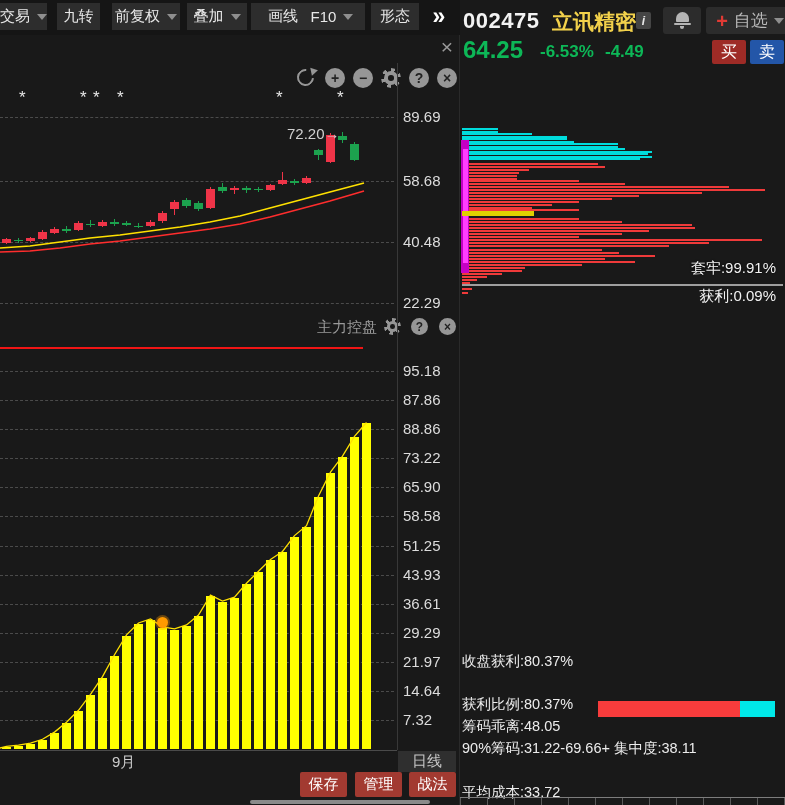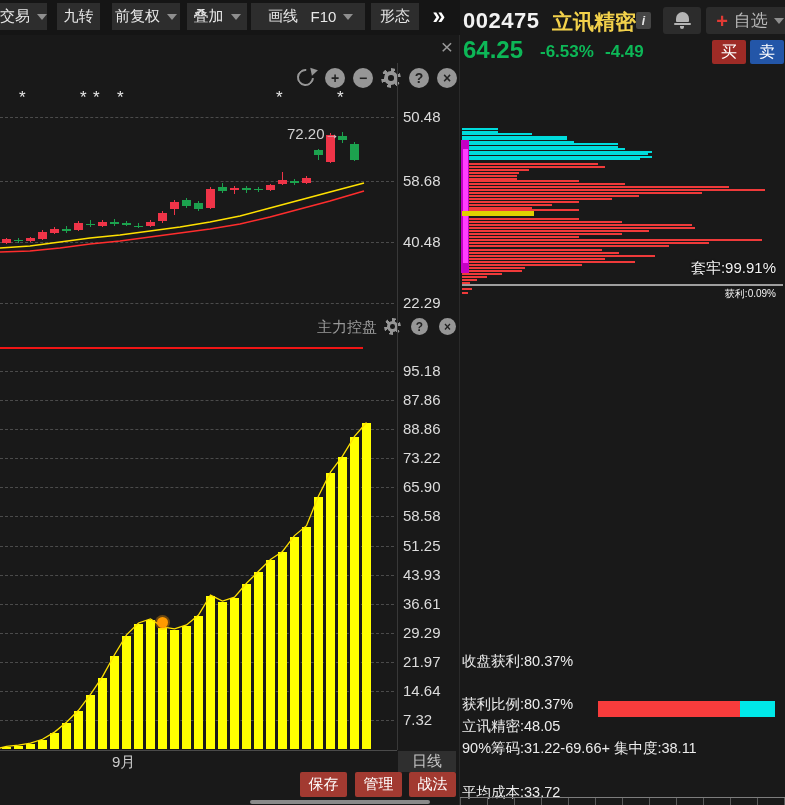--- a/index.html
+++ b/index.html
@@ -45,21 +45,21 @@
       justify-content:center;font-weight:bold;position:absolute;}
   .gear-outer{position:absolute;border-radius:50%;background:repeating-conic-gradient(#969696 0 26deg,transparent 26deg 60deg);}
   .gear-inner{position:absolute;border-radius:50%;background:#969696;}
   .gear-hole{position:absolute;border-radius:50%;background:#191919;}
   .redo-ring{position:absolute;border:2.5px solid #969696;border-radius:50%;border-top-color:transparent;transform:rotate(50deg);}
   .redo-head{position:absolute;width:0;height:0;border-left:7px solid #969696;border-top:4px solid transparent;border-bottom:4px solid transparent;transform:rotate(-12deg);}
   .star{position:absolute;color:#e8e8e8;font-size:17px;}
   #kline-ann{position:absolute;font-size:15px;color:#cfcfcf;}
   #ctrl-title{position:absolute;left:317px;top:318px;font-size:15px;color:#9a9a9a;}
   #chip-trapped{position:absolute;right:9px;top:259px;font-size:15px;color:#f2f2f2;text-shadow:0 0 2px #000;}
-  #chip-profit{position:absolute;right:9px;top:287px;font-size:10px;color:#f2f2f2;}
+  #chip-profit{position:absolute;right:9px;top:287px;font-size:15px;color:#f2f2f2;}
   #month-label{position:absolute;left:112px;top:753px;font-size:15px;color:#cccccc;}
   #period-tile{position:absolute;left:398px;top:751px;width:58px;height:21px;background:#2f2f2f;color:#c6c6c6;
       font-size:15px;display:flex;align-items:center;justify-content:center;}
   .footer-btn{position:absolute;top:772px;width:47px;height:25px;background:#a23a31;color:#fff;font-size:15px;
       border-radius:2px;display:flex;align-items:center;justify-content:center;}
   #scrollbar{position:absolute;left:250px;top:800px;width:180px;height:4px;background:#8a8a8a;border-radius:2px;}
   .stat-line{position:absolute;left:462px;height:21px;font-size:14.5px;color:#ececec;white-space:pre;}
   #profit-bar{position:absolute;left:598px;top:701px;width:177px;height:16px;display:flex;}
   #profit-bar .red{background:#f83c3c;height:100%;}
   #profit-bar .cyan{background:#00e8e8;height:100%;}
@@ -137,21 +137,21 @@
       <div class=" icon-circle" style="position: absolute; left: 409px; top: 68px; width: 20px; height: 20px; font-size: 14px;">?</div>
       <div class=" icon-circle" style="position: absolute; left: 437px; top: 68px; width: 20px; height: 20px; font-size: 14px;">×</div>
       <div style="position: absolute; left: 384px; top: 318px; width: 17px; height: 17px;">
         <div class="gear-outer" style="left: 0px; top: 0px; width: 17px; height: 17px;"></div>
         <div class="gear-inner" style="left: 2.55px; top: 2.55px; width: 11.9px; height: 11.9px;"></div>
         <div class="gear-hole" style="left: 6.12px; top: 6.12px; width: 4.76px; height: 4.76px;"></div>
       </div>
       <div class=" icon-circle" style="position: absolute; left: 411px; top: 318px; width: 17px; height: 17px; font-size: 11.9px;">?</div>
       <div class=" icon-circle" style="position: absolute; left: 439px; top: 318px; width: 17px; height: 17px; font-size: 11.9px;">×</div>
       <div class=" dashline" style="position: absolute; left: 0px; top: 117px; width: 394px;"></div>
-      <div class=" ylabel" style="position: absolute; left: 403px; top: 108px;">50.48</div>
+      <div class=" ylabel" style="position: absolute; left: 403px; top: 108px;">89.69</div>
       <div class=" dashline" style="position: absolute; left: 0px; top: 181px; width: 394px;"></div>
       <div class=" ylabel" style="position: absolute; left: 403px; top: 172px;">58.68</div>
       <div class=" dashline" style="position: absolute; left: 0px; top: 242px; width: 394px;"></div>
       <div class=" ylabel" style="position: absolute; left: 403px; top: 233px;">40.48</div>
       <div class=" dashline" style="position: absolute; left: 0px; top: 303px; width: 394px;"></div>
       <div class=" ylabel" style="position: absolute; left: 403px; top: 294px;">22.29</div>
       <div class=" star" style="position: absolute; left: 19px; top: 88px;">*</div>
       <div class=" star" style="position: absolute; left: 80px; top: 88px;">*</div>
       <div class=" star" style="position: absolute; left: 93px; top: 88px;">*</div>
       <div class=" star" style="position: absolute; left: 117px; top: 88px;">*</div>
@@ -334,21 +334,21 @@
       <div class=" ctrlbar" style="position: absolute; left: 362px; top: 423.46px; width: 9px; height: 325.54px;"></div>
       <svg width="397" height="412" viewBox="0 340 397 412" style="left: 0px; top: 340px;">
         <polyline points="0,748 6.5,746.412 18.5,745.221 30.5,743.236 42.5,739.266 54.5,732.12 66.5,722.195 78.5,710.285 90.5,694.405 102.5,676.54 114.5,654.705 126.5,634.855 138.5,622.9449999999999 150.5,618.975 162.5,626.915 174.5,628.9 186.5,624.93 198.5,615.005 210.5,595.155 222.5,601.11 234.5,597.14 246.5,583.245 258.5,571.335 270.5,559.425 282.5,551.485 294.5,535.605 306.5,525.68 318.5,495.905 330.5,472.085 342.5,456.205 354.5,436.35499999999996 366.5,422.46" fill="none" stroke="#ffe100" stroke-width="1.3"></polyline>
       </svg>
       <div style="position: absolute; left: 157px; top: 616.915px; width: 11px; height: 11px; border-radius: 50%; background: rgb(255, 154, 0); box-shadow: rgba(255, 154, 0, 0.35) 0px 0px 0px 2px;"></div>
       <div class=" footer-btn" style="position: absolute; left: 300px;">保存</div>
       <div class=" footer-btn" style="position: absolute; left: 355px;">管理</div>
       <div class=" footer-btn" style="position: absolute; left: 409px;">战法</div>
       <div class=" stat-line" style="position: absolute; top: 651.8px;">收盘获利:80.37%</div>
       <div class=" stat-line" style="position: absolute; top: 695.4px;">获利比例:80.37%</div>
-      <div class=" stat-line" style="position: absolute; top: 717.2px;">立讯精密:48.05</div>
+      <div class=" stat-line" style="position: absolute; top: 717.2px;">筹码乖离:48.05</div>
       <div class=" stat-line" style="position: absolute; top: 739px;">90%筹码:31.22-69.66+ 集中度:38.11</div>
       <div class=" stat-line" style="position: absolute; top: 782.6px;">平均成本:33.72</div>
       <div style="position: absolute; left: 460px; top: 798px; width: 1px; height: 7px; background: rgb(90, 90, 90);"></div>
       <div style="position: absolute; left: 487px; top: 798px; width: 1px; height: 7px; background: rgb(90, 90, 90);"></div>
       <div style="position: absolute; left: 514px; top: 798px; width: 1px; height: 7px; background: rgb(90, 90, 90);"></div>
       <div style="position: absolute; left: 541px; top: 798px; width: 1px; height: 7px; background: rgb(90, 90, 90);"></div>
       <div style="position: absolute; left: 568px; top: 798px; width: 1px; height: 7px; background: rgb(90, 90, 90);"></div>
       <div style="position: absolute; left: 595px; top: 798px; width: 1px; height: 7px; background: rgb(90, 90, 90);"></div>
       <div style="position: absolute; left: 622px; top: 798px; width: 1px; height: 7px; background: rgb(90, 90, 90);"></div>
       <div style="position: absolute; left: 649px; top: 798px; width: 1px; height: 7px; background: rgb(90, 90, 90);"></div>

